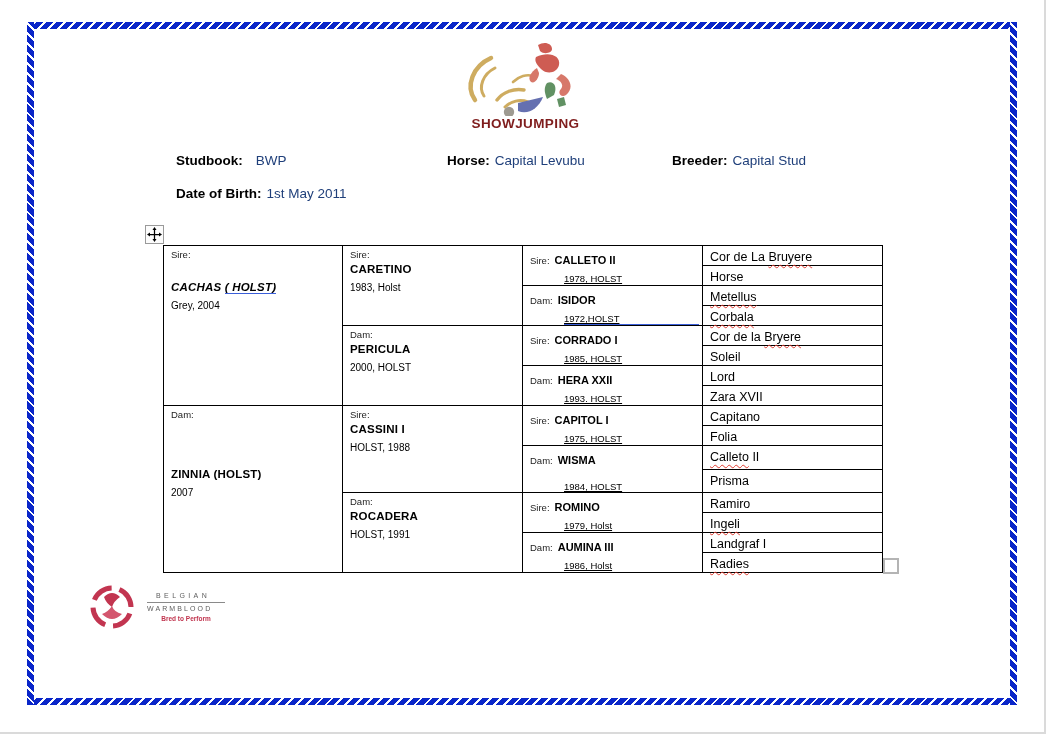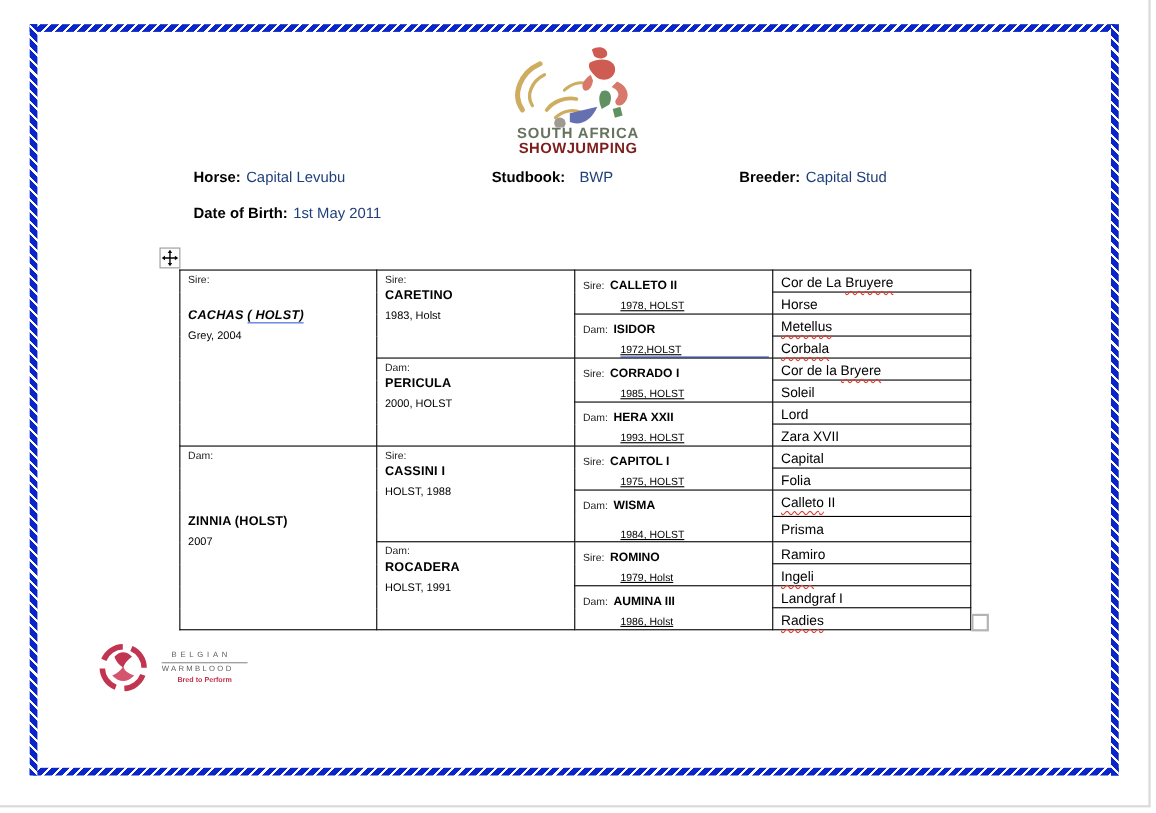--- a/index.html
+++ b/index.html
@@ -94,27 +94,26 @@
       </g>
       <path d="M77,5 C83,1 91,3 91,9 C91,13 83,15 79,11 Z" fill="#c4392e"></path>
       <path d="M75,17 C87,11 100,15 98,25 C96,33 86,35 80,29 C76,25 73,21 75,17 Z" fill="#c4392e"></path>
       <path d="M76,28 C70,32 66,38 70,42 C74,44 78,38 78,33 Z" fill="#cf5b4a"></path>
       <path d="M100,34 C110,38 113,49 105,55 C100,58 96,53 100,49 C103,45 100,41 95,39 Z" fill="#cf5b4a"></path>
       <path d="M86,43 C92,40 97,46 93,55 L86,59 C83,52 83,47 86,43 Z" fill="#3f7a42"></path>
       <path d="M96,59 l7,-2 2,8 -7,2 Z" fill="#3f7a42"></path>
       <path d="M57,63 L82,57 C77,69 67,75 57,71 Z" fill="#44519f"></path>
       <circle cx="48" cy="72" r="5.2" fill="#89847a"></circle>
     </svg>
-    <div class="logo-title">SOUTH AFRICA</div>
     <div class="logo-sub">SHOWJUMPING</div>
   </div>
 
   <div class="details">
+    <div><span class="dlabel">Studbook:</span><span class="dvalue wide-gap">BWP</span></div>
     <div><span class="dlabel">Horse:</span><span class="dvalue">Capital Levubu</span></div>
-    <div><span class="dlabel">Studbook:</span><span class="dvalue wide-gap">BWP</span></div>
     <div><span class="dlabel">Breeder:</span><span class="dvalue">Capital Stud</span></div>
     <div><span class="dlabel">Date of Birth:</span><span class="dvalue">1st May 2011</span></div>
   </div>
 
   <div class="move-handle">
     <svg width="15" height="15" viewBox="0 0 18 18">
       <path d="M9 3 L9 15 M3 9 L15 9" stroke="#000" stroke-width="1.5"></path>
       <path d="M9 0 L6.6 3.6 L11.4 3.6 Z" fill="#000"></path>
       <path d="M9 18 L6.6 14.4 L11.4 14.4 Z" fill="#000"></path>
       <path d="M0 9 L3.6 6.6 L3.6 11.4 Z" fill="#000"></path>
@@ -193,21 +192,21 @@
       </td>
       <td class="g2" rowspan="4">
         <div class="cell-label">Sire:</div>
         <div class="g2-name">CASSINI I</div>
         <div class="cell-detail">HOLST, 1988</div>
       </td>
       <td class="g3" rowspan="2">
         <div class="g3-line"><span class="cell-label">Sire:</span><span class="g3-name">CAPITOL I</span></div>
         <div class="g3-detail">1975, HOLST</div>
       </td>
-      <td class="g4"><span>Capital</span><span class="spell"></span><span></span></td>
+      <td class="g4"><span>Capitano</span><span class="spell"></span><span></span></td>
     </tr>
     <tr>
       <td class="g4"><span>Folia</span><span class="spell"></span><span></span></td>
     </tr>
     <tr>
       <td class="g3" rowspan="2">
         <div class="g3-line"><span class="cell-label">Dam:</span><span class="g3-name">WISMA</span></div>
         <div class="g3-detail dropped">1984, HOLST</div>
       </td>
       <td class="g4"><span></span><span class="spell">Calleto</span><span> II</span></td>

